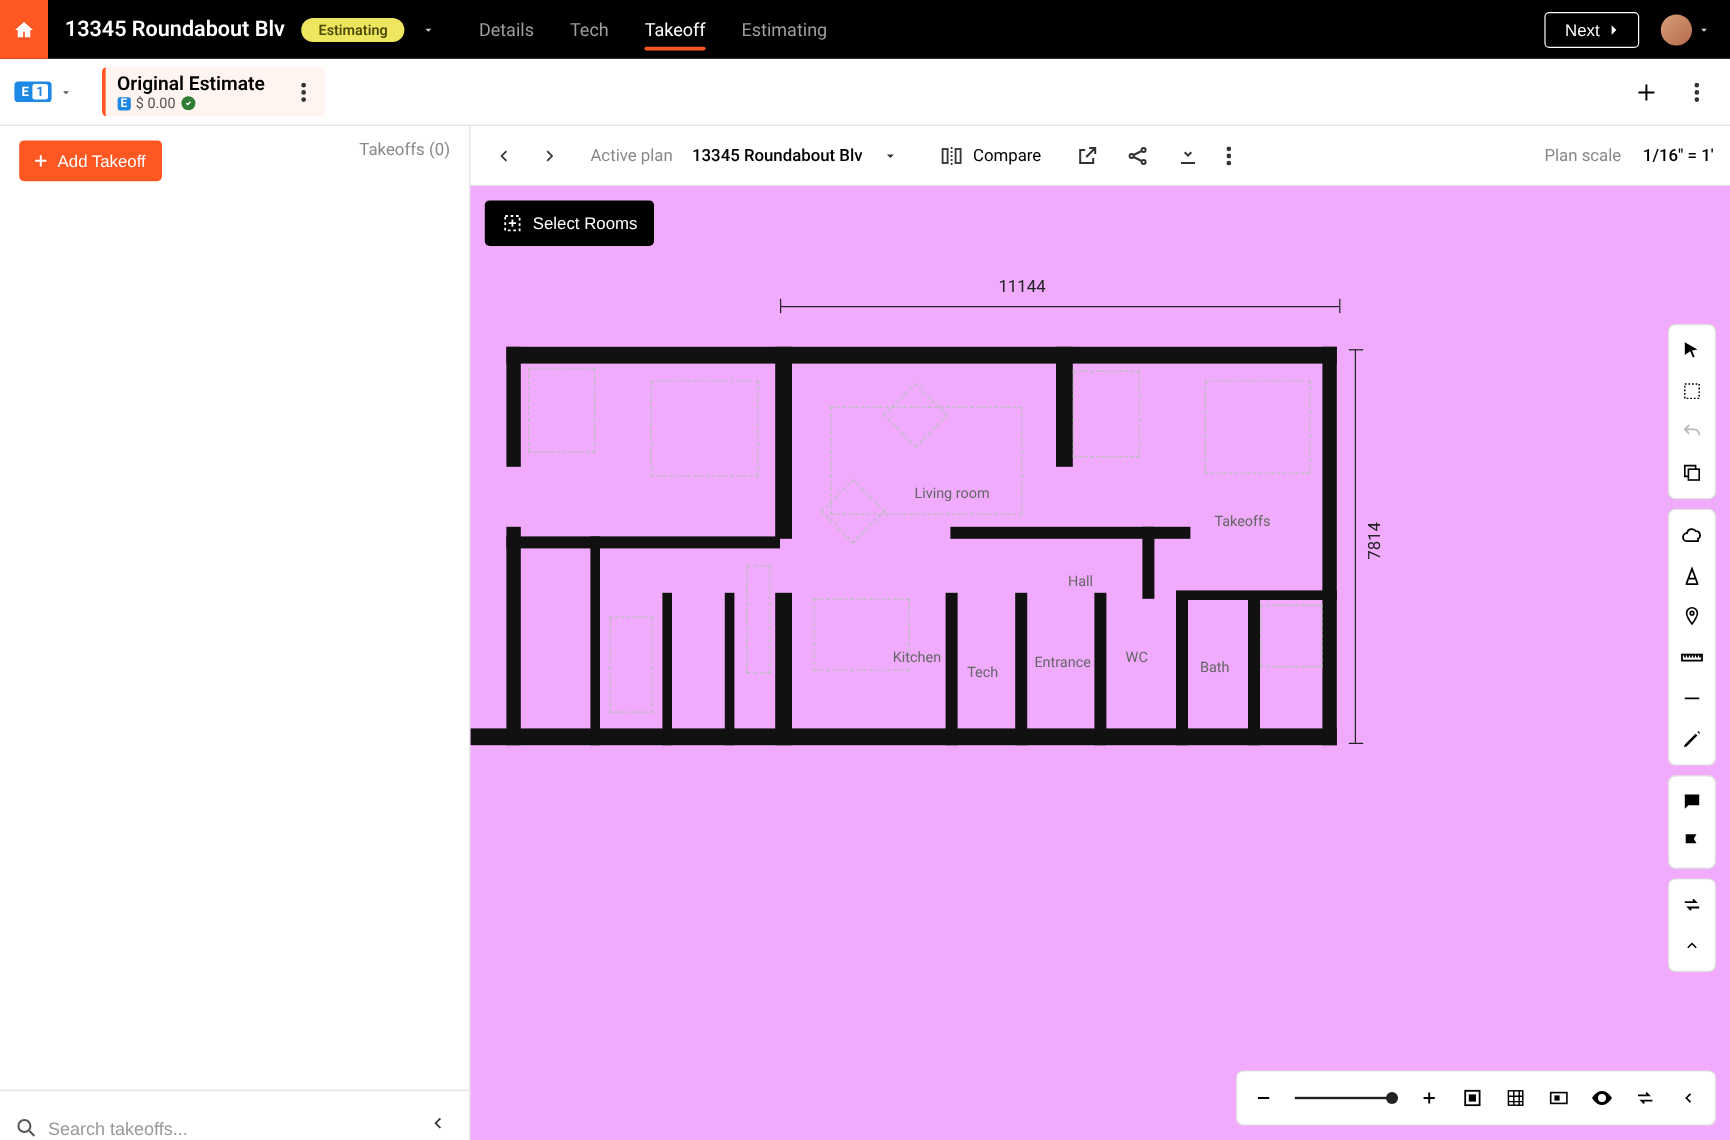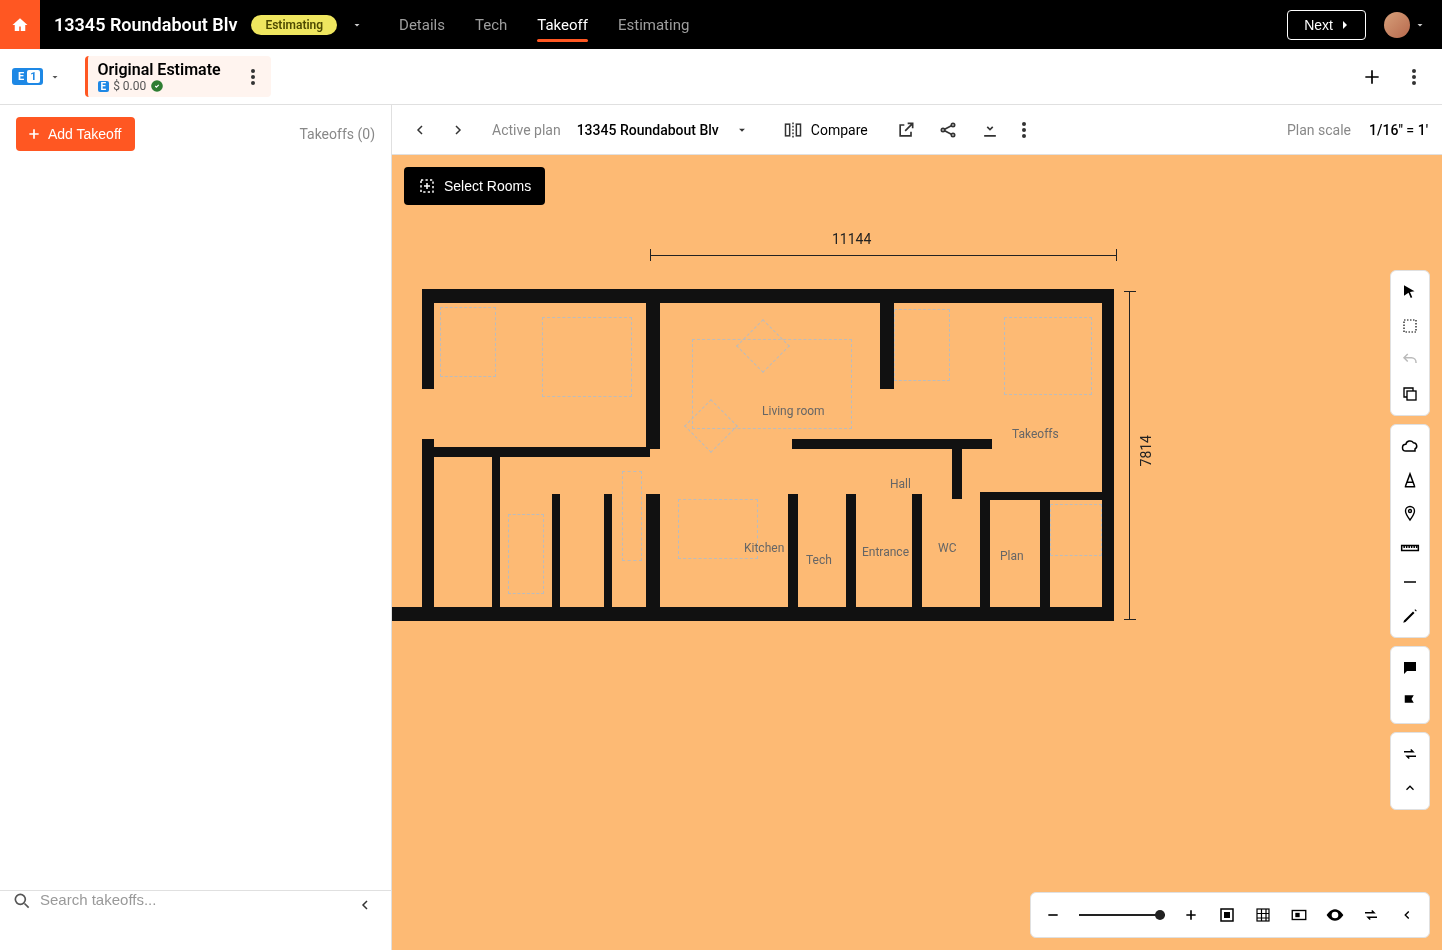--- a/index.html
+++ b/index.html
@@ -34,41 +34,41 @@
 .estimate-card .e-badge { background: #1e88e5; color: #fff; font-size: 10px; font-weight: 700; padding: 0 3px; border-radius: 2px; }
 .check { color: #2e7d32; }
 .kebab { cursor: pointer; padding: 6px; color: #333; }
 .secondbar-spacer { flex: 1; }
 .plus-big { cursor: pointer; padding: 8px; margin-right: 14px; }
 .kebab-right { cursor: pointer; padding: 8px; margin-right: 6px; }
 
 
 .split { display: flex; height: calc(100% - 105px); }
 .left-panel { width: 392px; border-right: 1px solid #e0e0e0; display: flex; flex-direction: column; }
-.left-head { display: flex; align-items: center; padding: 12px 16px 12px 16px; justify-content: space-between; }
+.left-head { display: flex; padding: 12px 16px 12px 16px; justify-content: space-between; }
 .add-takeoff-btn { background: #ff5722; color: #fff; border: none; padding: 9px 14px 9px 10px; border-radius: 4px; font-size: 14px; font-weight: 500; display: flex; align-items: center; gap: 6px; cursor: pointer; }
 .takeoffs-count { color: #888; font-size: 14px; margin-left: 12px; }
 .left-body { flex: 1; }
-.left-foot { height: 60px; border-top: 1px solid #e0e0e0; display: flex; align-items: flex-start; padding: 0 12px; gap: 8px; }
+.left-foot { height: 42px; border-top: 1px solid #e0e0e0; display: flex; align-items: flex-end; padding: 0 12px; gap: 8px; }
 .search-inp { border: none; outline: none; font-size: 15px; flex: 1; color: #333; background: transparent; }
 .search-inp::placeholder { color: #999; }
 
 
 .right-panel { flex: 1; display: flex; flex-direction: column; position: relative; }
 .tertiarybar { height: 50px; border-bottom: 1px solid #e0e0e0; display: flex; align-items: center; padding: 0 14px; gap: 10px; }
 .icon-btn { cursor: pointer; color: #333; padding: 6px; display: flex; align-items: center; }
 .active-plan-lbl { color: #888; margin-left: 10px; }
 .active-plan-name { font-weight: 500; margin-left: 6px; }
 .compare-btn { display: flex; align-items: center; gap: 8px; margin-left: 18px; cursor: pointer; }
 .tertiary-spacer { flex: 1; }
 .plan-scale-lbl { color: #888; margin-right: 8px; }
 .plan-scale-val { font-weight: 500; }
 
 
-.canvas { flex: 1; position: relative; background: #fdba74; overflow: hidden; }
+.canvas { flex: 1; position: relative; background: #f0abfc; overflow: hidden; }
 .select-rooms-btn { position: absolute; top: 12px; left: 12px; background: #000; color: #fff; border: none; padding: 10px 14px; border-radius: 4px; font-size: 14px; font-weight: 500; display: flex; align-items: center; gap: 8px; cursor: pointer; z-index: 5; }
 
 
 .floorplan { position: absolute; top: 100px; left: 0; width: 750px; height: 370px; }
 .dim-h-line { position: absolute; top: 0; left: 258px; width: 466px; height: 1px; background: #222; }
 .dim-h-tick { position: absolute; top: -6px; width: 1px; height: 12px; background: #222; }
 .dim-h-text { position: absolute; top: -24px; left: 440px; font-size: 14px; color: #222; }
 .dim-v-line { position: absolute; top: 36px; right: 0; width: 1px; height: 328px; background: #222; }
 .dim-v-tick { position: absolute; right: -6px; height: 1px; width: 12px; background: #222; }
 .dim-v-text { position: absolute; top: 180px; right: -12px; font-size: 14px; color: #222; writing-mode: vertical-rl; transform: rotate(180deg); }
@@ -313,21 +313,21 @@
           <div class="ghost" style="top:215px;left:658px;width:52px;height:52px"></div>
           <div class="ghost" style="top:225px;left:116px;width:36px;height:80px"></div>
 
           <div class="room-label" style="top:115px;left:370px">Living room</div>
           <div class="room-label" style="top:138px;left:620px">Takeoffs</div>
           <div class="room-label" style="top:188px;left:498px">Hall</div>
           <div class="room-label" style="top:252px;left:352px">Kitchen</div>
           <div class="room-label" style="top:264px;left:414px">Tech</div>
           <div class="room-label" style="top:256px;left:470px">Entrance</div>
           <div class="room-label" style="top:252px;left:546px">WC</div>
-          <div class="room-label" style="top:260px;left:608px">Plan</div>
+          <div class="room-label" style="top:260px;left:608px">Bath</div>
         </div>
       </div>
     </div>
 
     <div class="tool-rail">
       <div class="tool-group">
         <div class="tool-btn">
             <svg width="18" height="18" viewBox="0 0 24 24" fill="#000">
               <path d="M4 3l14 8-6 1 3 7-2 1-3-7-6 4z"></path>
             </svg>

